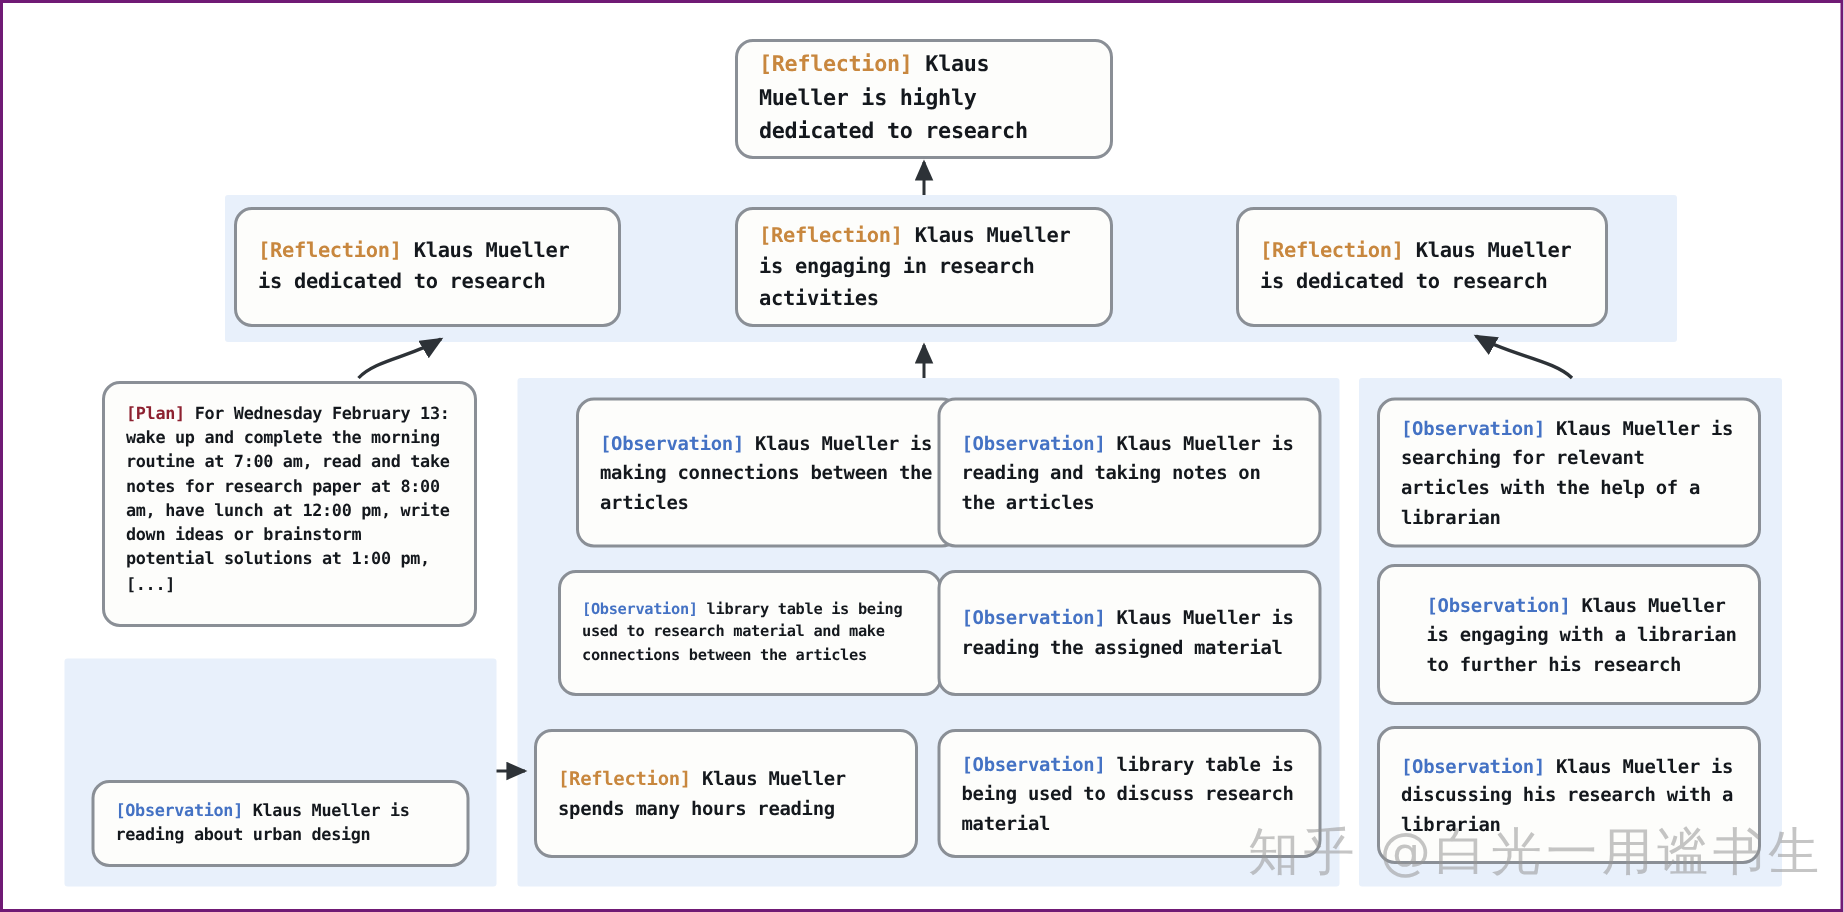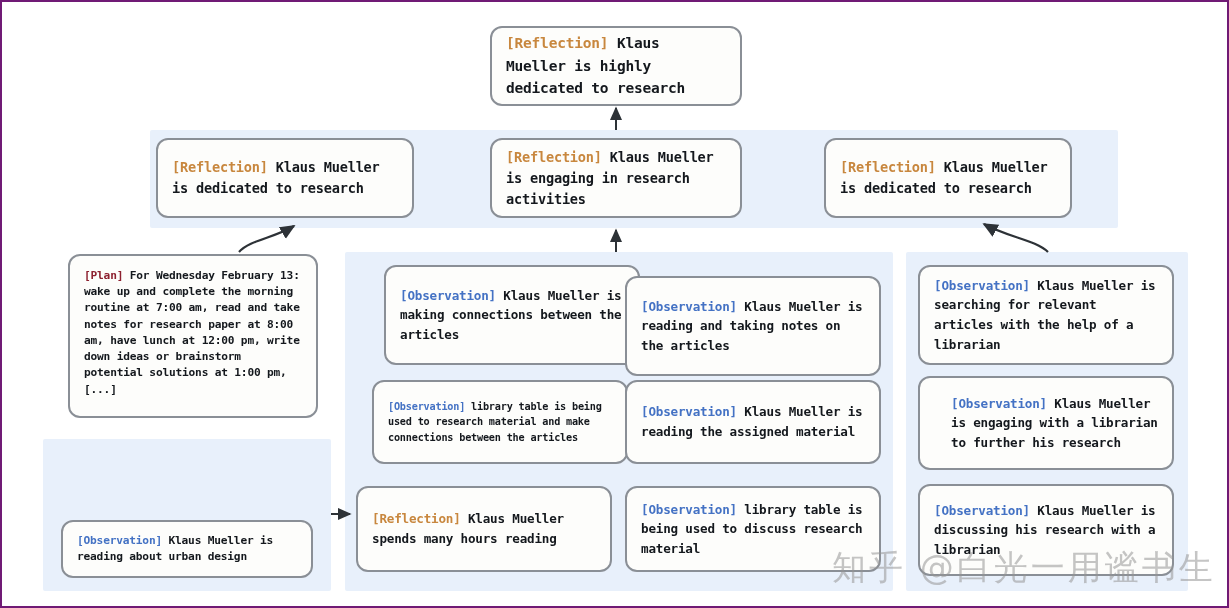--- a/index.html
+++ b/index.html
@@ -144,21 +144,21 @@
       <span class="tag observation">[Observation]</span><span> library table is being used to research material and make connections between the articles</span>
     </span>
   </div>
 
   <div class="node fs13" style="left:354px; top:484px; width:256px; height:86px;">
     <span class="txt">
       <span class="tag reflection">[Reflection]</span><span> Klaus Mueller spends many hours reading</span>
     </span>
   </div>
 
-  <div class="node fs13" style="left:623px; top:274px; width:256px; height:100px;">
+  <div class="node fs13" style="left:623px; top:263px; width:256px; height:100px;">
     <span class="txt">
       <span class="tag observation">[Observation]</span><span> Klaus Mueller is reading and taking notes on the articles</span>
     </span>
   </div>
 
   <div class="node fs13" style="left:623px; top:378px; width:256px; height:84px;">
     <span class="txt">
       <span class="tag observation">[Observation]</span><span> Klaus Mueller is reading the assigned material</span>
     </span>
   </div>

